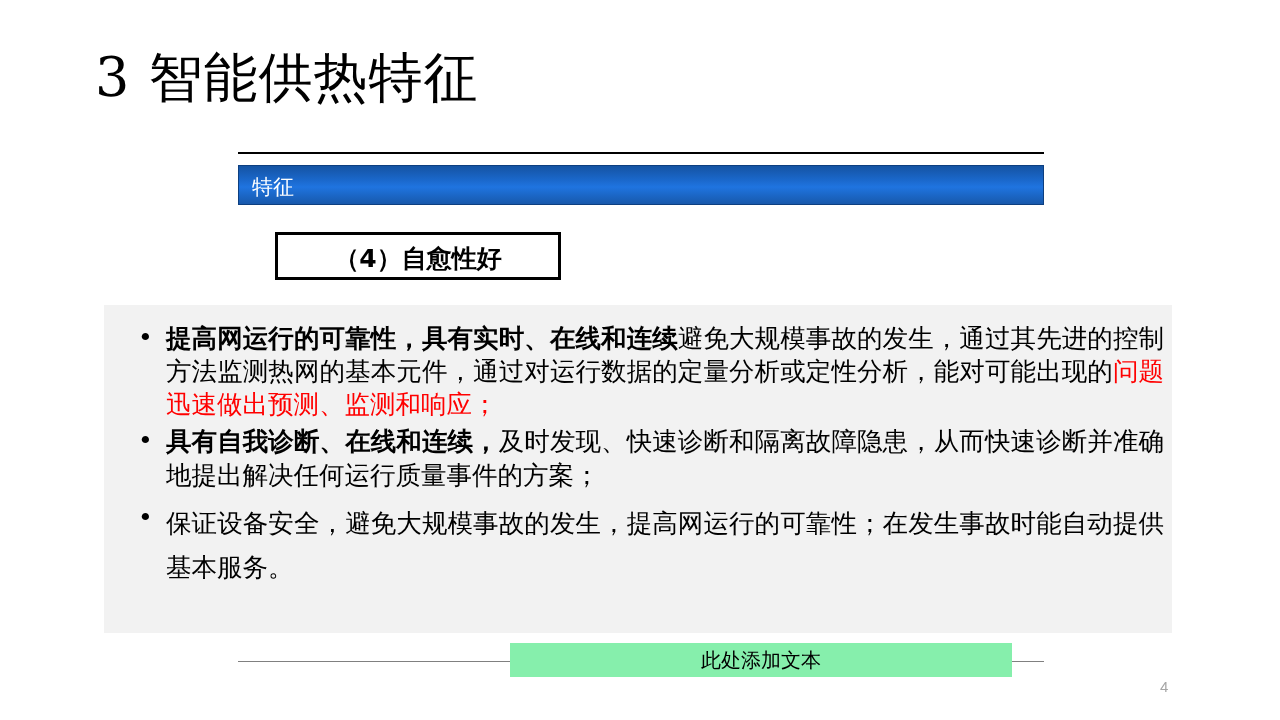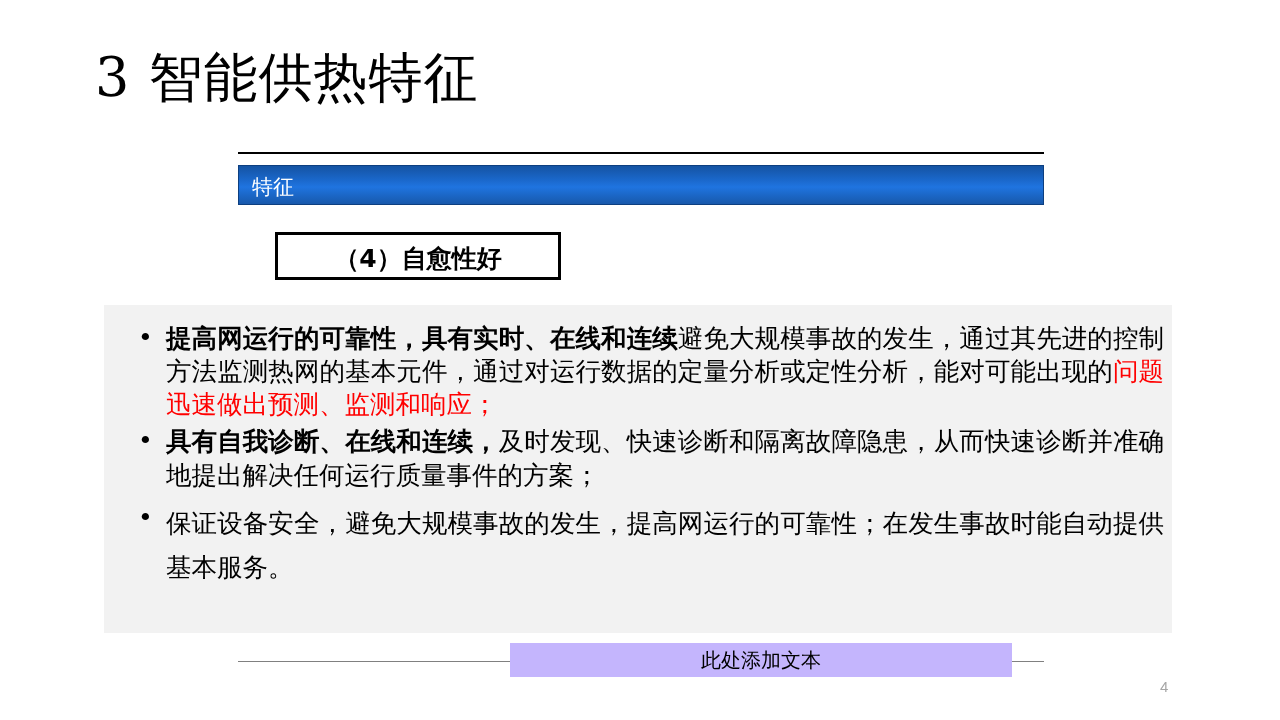--- a/index.html
+++ b/index.html
@@ -146,21 +146,21 @@
     width: 32px;
     height: 1px;
     background: #808080;
   }
   .footer-box {
     position: absolute;
     left: 510px;
     top: 643px;
     width: 502px;
     height: 34px;
-    background: #c4b5fd;
+    background: #86efac;
   }
   .footer-text {
     position: absolute;
     left: 0;
     right: 0;
     top: 4px;
     text-align: center;
     font-size: 20px;
     color: #000000;
     font-family: "DejaVu Serif", "Liberation Serif", serif;

